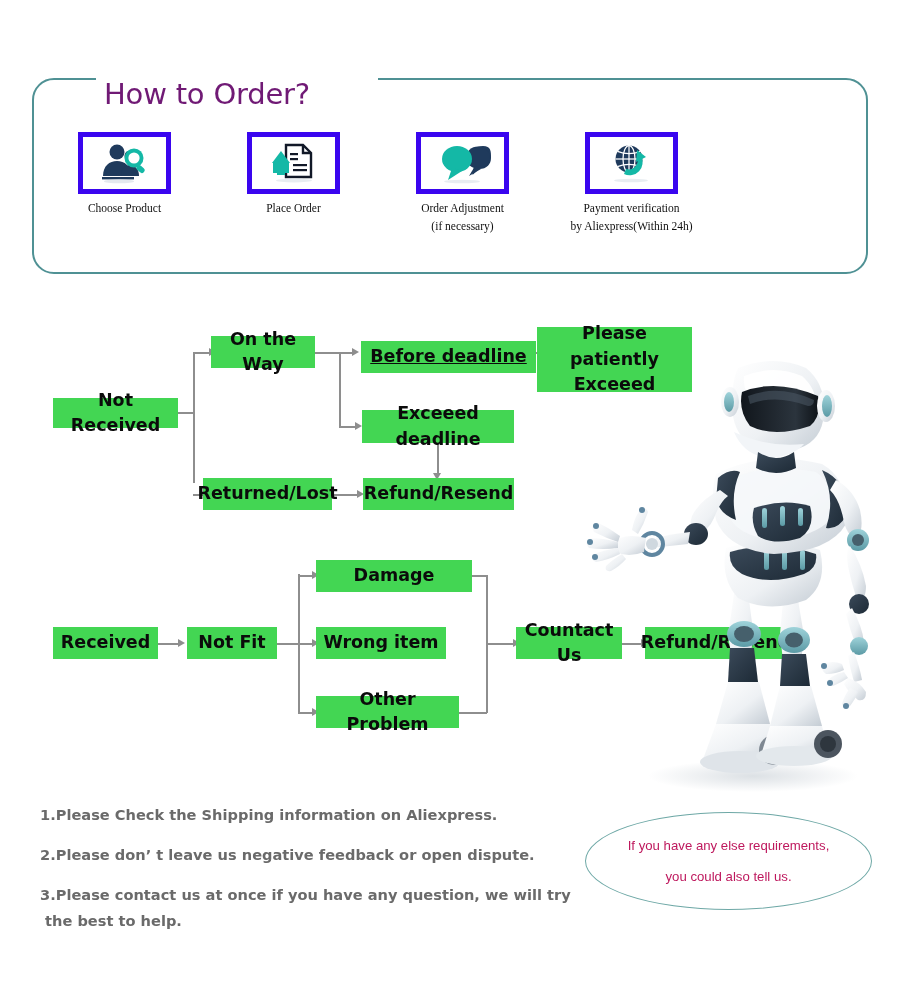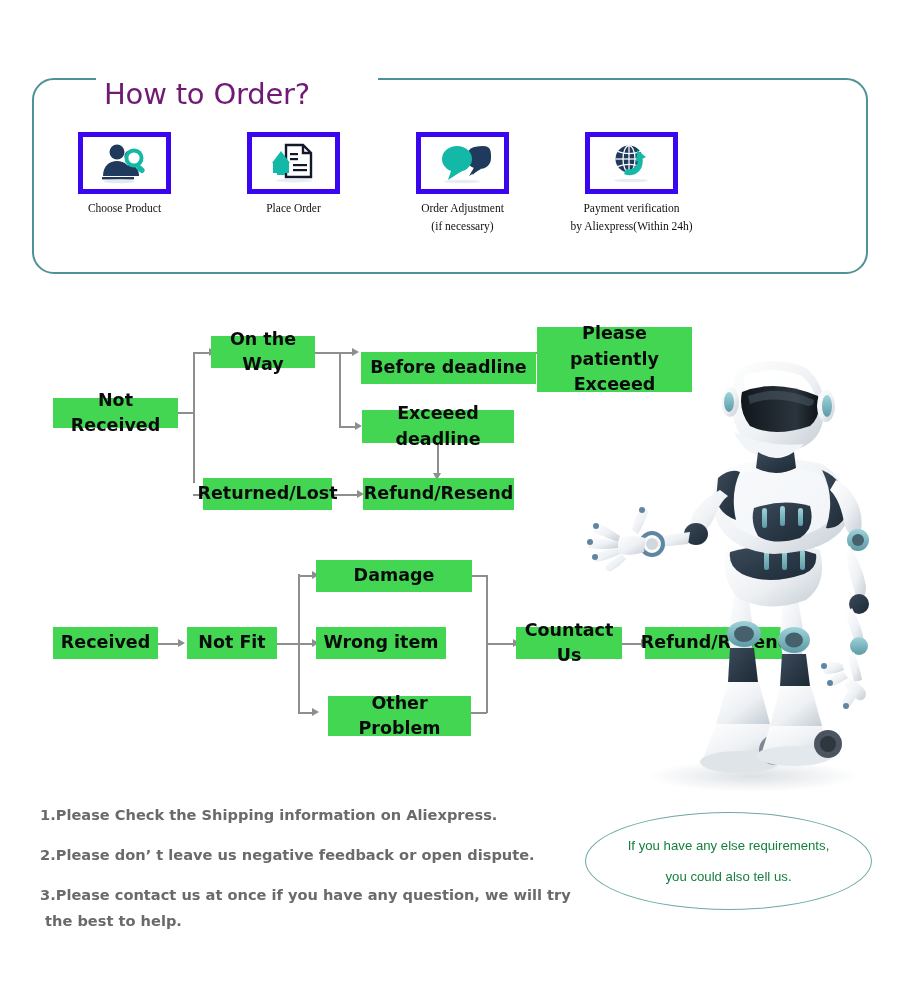--- a/index.html
+++ b/index.html
@@ -109,21 +109,21 @@
     position: absolute;
     left: 585px; top: 812px;
     width: 287px; height: 98px;
     border: 1.6px solid #6ea8a6;
     border-radius: 50%;
     display: flex; flex-direction: column;
     align-items: center; justify-content: center;
   }
   .bubble-line {
     font-size: 13.2px;
-    color: #15803d;
+    color: #be185d;
     text-align: center;
     line-height: 1.3;
     font-family: "Liberation Sans", sans-serif;
     white-space: nowrap;
   }
   .bubble-line.l2 { margin-top: 14px; }
 </style>
 </head>
 <body>
 
@@ -234,21 +234,21 @@
   <div class="ar ar-r" style="left:542px; top:348px;"></div>
 
   <div class="ln lnv" style="left:437px; top:444px; height:32px;"></div>
   <div class="ar ar-d" style="left:433px; top:473px;"></div>
 
   <div class="ln lnh" style="left:332px; top:494px; width:28px;"></div>
   <div class="ar ar-r" style="left:357px; top:490px;"></div>
 
   <div class="fbox" style="left:53px; top:398px; width:125px; height:30px;">Not Received</div>
   <div class="fbox" style="left:211px; top:336px; width:104px; height:32px;">On the Way</div>
-  <div class="fbox" style="left:361px; top:352px; width:175px; height:32px;">Before deadline</div>
+  <div class="fbox" style="left:361px; top:341px; width:175px; height:32px;text-decoration:underline;">Before deadline</div>
   <div class="fbox" style="left:537px; top:327px; width:155px; height:65px; flex-direction:column;">Please patiently
 Exceeed</div>
   <div class="fbox" style="left:362px; top:410px; width:152px; height:33px;">Exceeed deadline</div>
   <div class="fbox" style="left:203px; top:478px; width:129px; height:32px;">Returned/Lost</div>
   <div class="fbox" style="left:363px; top:478px; width:151px; height:32px;">Refund/Resend</div>
 </div>
 
 <div>
 
   <div class="ln lnh" style="left:158px; top:643px; width:22px;"></div>
@@ -269,21 +269,21 @@
   <div class="ln lnh" style="left:486px; top:643px; width:30px;"></div>
   <div class="ar ar-r" style="left:513px; top:639px;"></div>
 
   <div class="ln lnh" style="left:622px; top:643px; width:22px;"></div>
   <div class="ar ar-r" style="left:641px; top:639px;"></div>
 
   <div class="fbox" style="left:53px; top:627px; width:105px; height:32px;">Received</div>
   <div class="fbox" style="left:187px; top:627px; width:90px; height:32px;">Not Fit</div>
   <div class="fbox" style="left:316px; top:560px; width:156px; height:32px;">Damage</div>
   <div class="fbox" style="left:316px; top:627px; width:130px; height:32px;">Wrong item</div>
-  <div class="fbox" style="left:316px; top:696px; width:143px; height:40px;margin-left:12px;">Other Problem</div>
+  <div class="fbox" style="left:316px; top:696px; width:143px; height:32px;">Other Problem</div>
   <div class="fbox" style="left:516px; top:627px; width:106px; height:32px;">Countact Us</div>
   <div class="fbox" style="left:645px; top:627px; width:141px; height:32px;">Refund/Resend</div>
 </div>
 
 <svg id="robot" viewBox="0 0 310 440">
   <defs>
     <linearGradient id="gw" x1="0" y1="0" x2="1" y2="1">
       <stop offset="0%" stop-color="#ffffff"></stop>
       <stop offset="55%" stop-color="#eef1f4"></stop>
       <stop offset="100%" stop-color="#c4ccd4"></stop>

